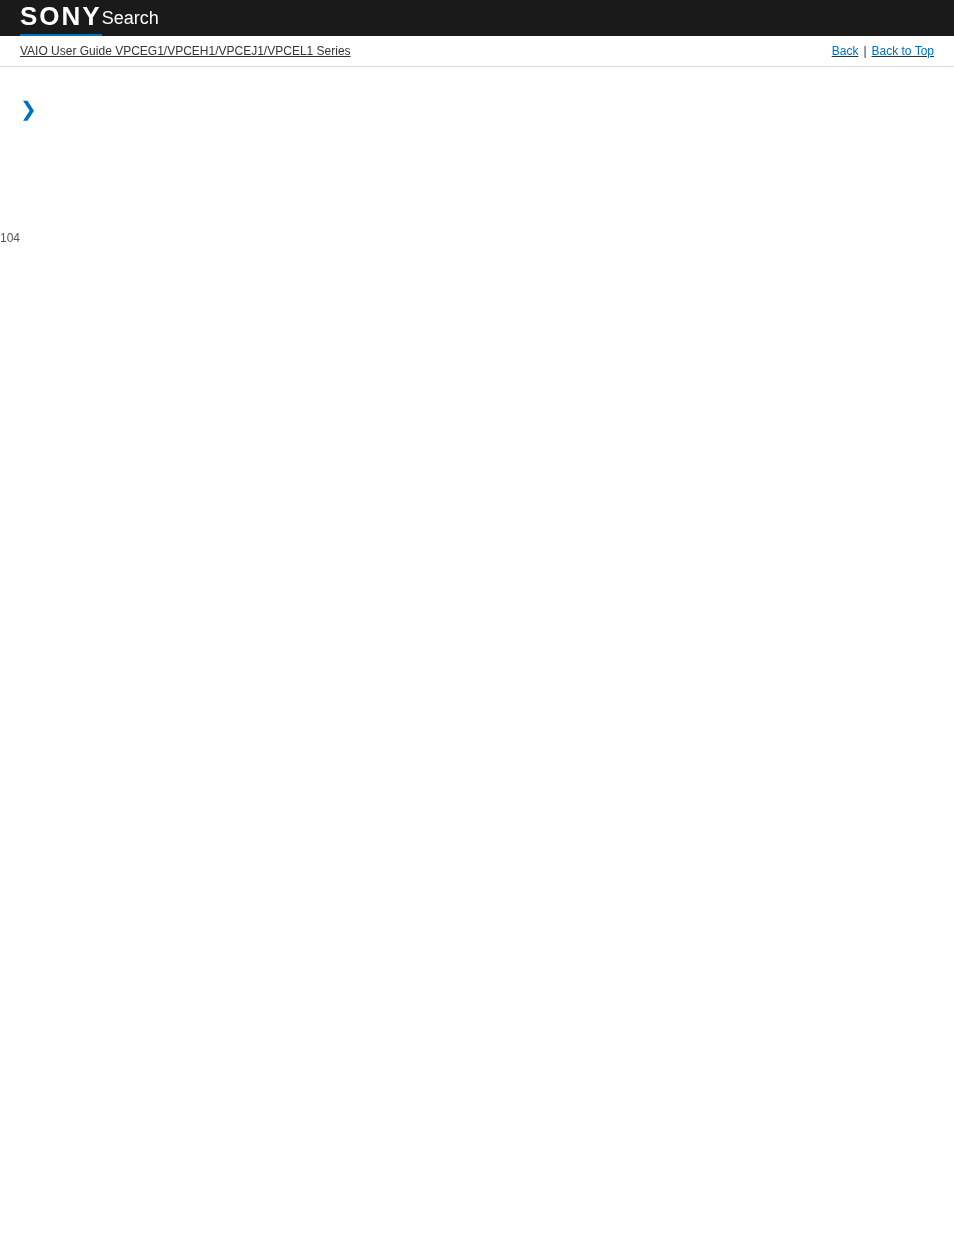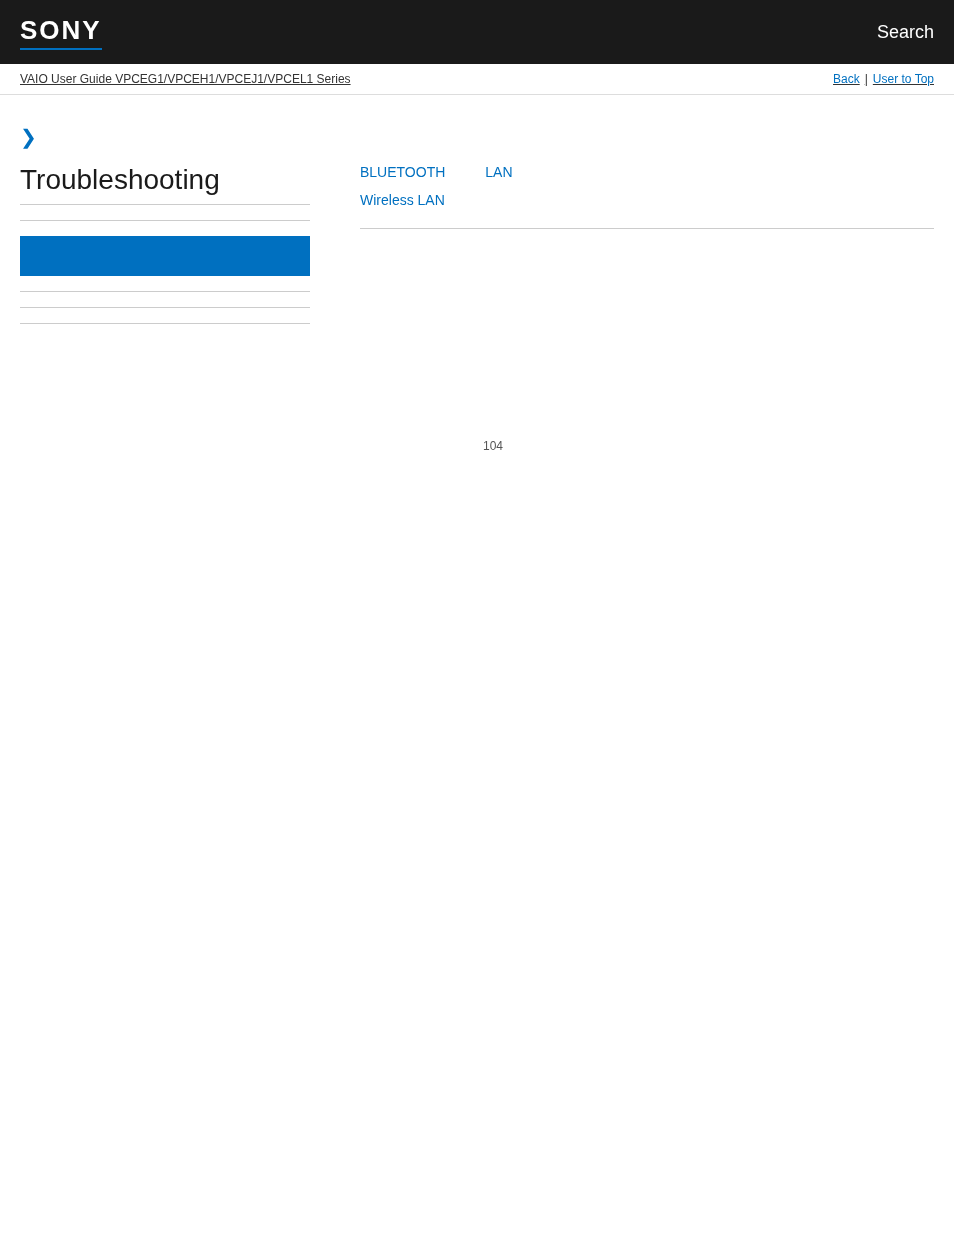--- a/index.html
+++ b/index.html
@@ -13,24 +13,24 @@
       font-size: 14px;
       color: #333;
       background: #fff;
       width: 954px;
       min-height: 1235px;
     }
 
     
     .header {
       background: #1a1a1a;
-      height: 64px;
+      height: 36px;
       display: flex;
       align-items: center;
-      justify-content: space-between;
+      justify-content: flex-start;
       padding: 0 20px;
     }
 
     .sony-logo {
       color: #fff;
       font-size: 26px;
       font-weight: bold;
       letter-spacing: 2px;
       font-family: Arial, sans-serif;
       border-bottom: 2px solid #0070c0;
@@ -173,71 +173,43 @@
     
     .footer-copyright {
       margin-top: 40px;
       font-size: 12px;
       color: #555;
       padding-left: 20px;
     }
 
     
     .page-number {
-      text-align: center;
       font-size: 12px;
       color: #555;
       margin-top: 60px;
-      margin-left: 32px;
     }
   </style>
 </head>
 <body>
 
 <div class="header">
   <span class="sony-logo">SONY</span>
   <button class="search-button">Search</button>
 </div>
 
 <div class="breadcrumb-bar">
   <span class="breadcrumb-guide-title">VAIO User Guide VPCEG1/VPCEH1/VPCEJ1/VPCEL1 Series</span>
   <div class="breadcrumb-nav">
     <a class="nav-link" href="#">Back</a>
     <span class="nav-separator">|</span>
-    <a class="nav-link" href="#">User to Top</a>
+    <a class="nav-link" href="#">Back to Top</a>
   </div>
 </div>
 
 <div class="main-content">
 
   <div class="arrow-icon">❯</div>
 
-  <div class="content-area">
-
-    <div class="sidebar">
-      <h1 class="sidebar-title">Troubleshooting</h1>
-      <hr class="sidebar-divider">
-      <div class="sidebar-blue-block"></div>
-      <hr class="sidebar-divider-2">
-      <hr class="sidebar-divider-3">
-      <hr class="sidebar-divider-4">
-    </div>
-
-    <div class="right-content">
-      <div class="topics-grid">
-        <div class="topics-column">
-
-        <a class="topic-link" href="#">BLUETOOTH</a>
-            <a class="topic-link" href="#">Wireless LAN</a>
-          </div>
-        <div class="topics-column">
-
-        <a class="topic-link" href="#">LAN</a>
-          </div>
-      </div>
-    </div>
-
-  </div>
 
 
 </div>
 
 <div class="page-number">104</div>
 
 </body></html>

